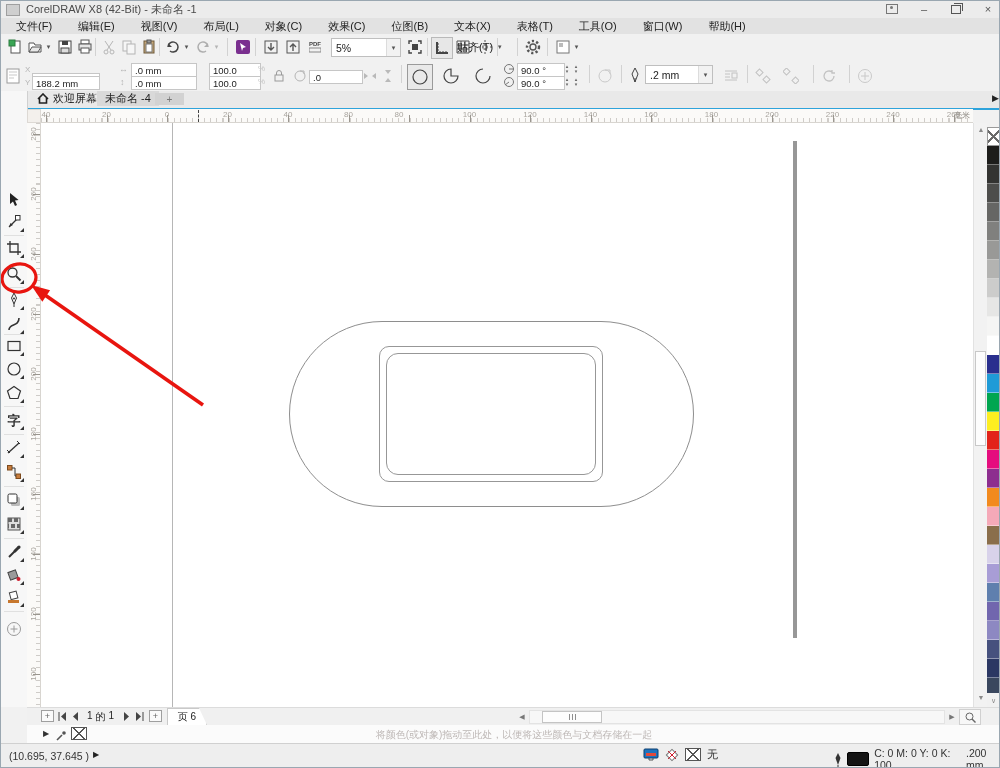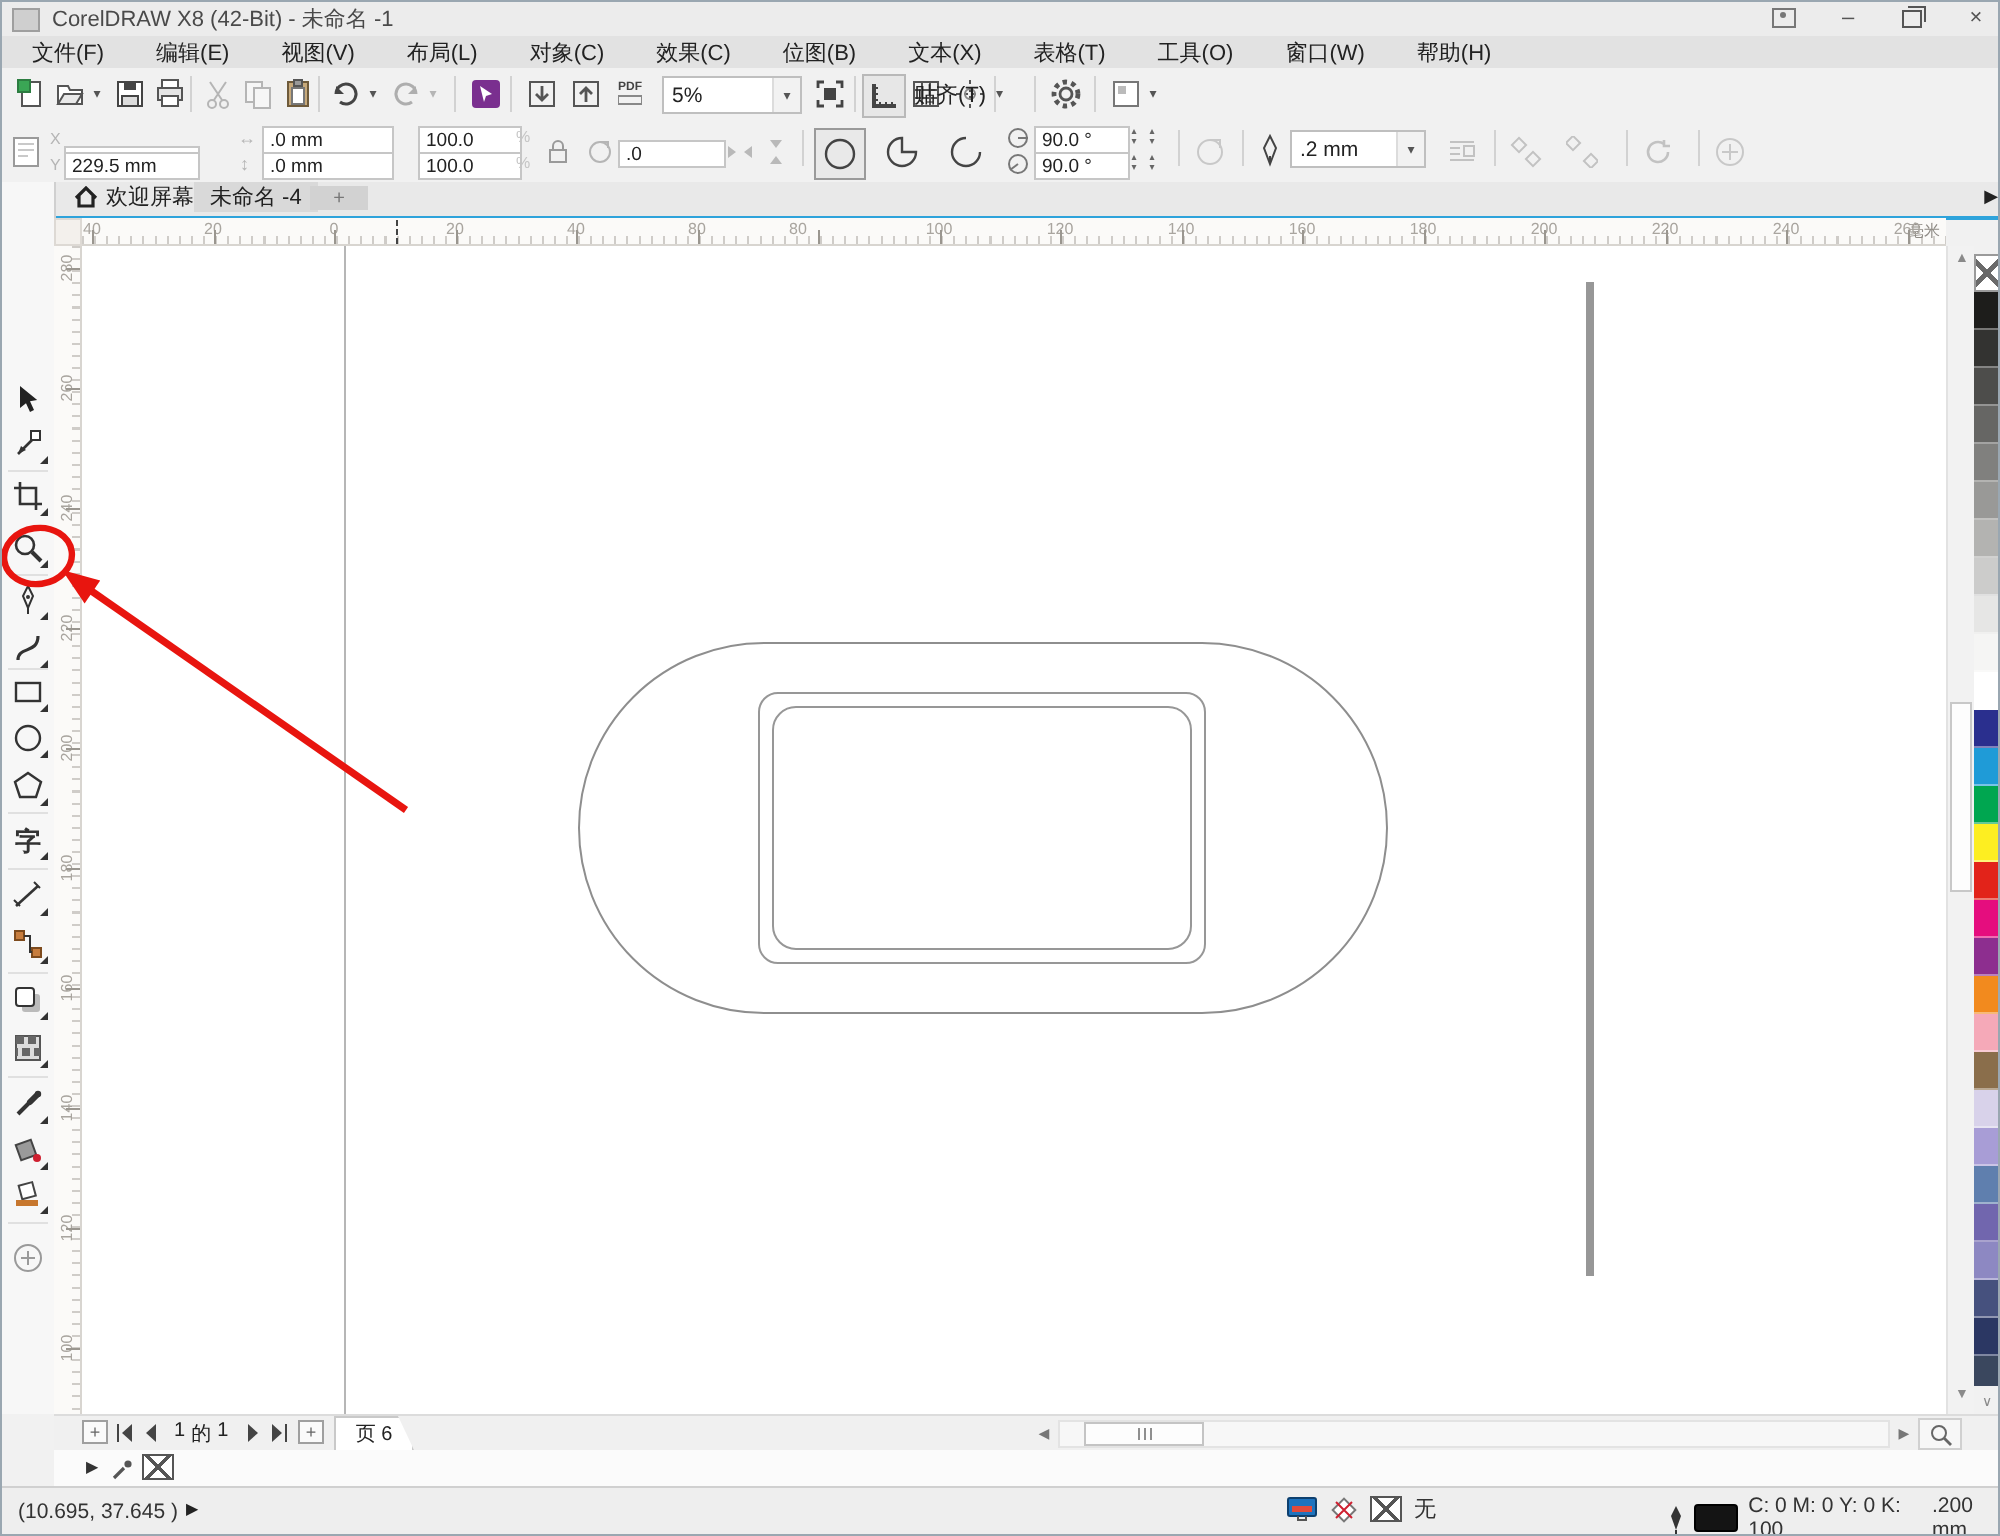--- a/index.html
+++ b/index.html
@@ -305,21 +305,21 @@
 <div id="propbar" class="abs">
   <div class="picon" style="left:4px;top:7px">
     <svg width="17" height="17">
         <rect x="2" y="1" width="12" height="14" fill="#fff" stroke="#9a9a9a"></rect>
         <path d="M4 4h8M4 7h8M4 10h5" stroke="#c9c9c9"></path>
       </svg>
     </div>
   <span class="plab" style="left:24px;top:4px">X</span>
   <span class="plab" style="left:24px;top:17px">Y</span>
   <div class="pfield" style="left:31px;top:12px;width:60px">105.0 mm</div>
-  <div class="pfield" style="left:31px;top:15px;width:60px">229.5 mm</div>
+  <div class="pfield" style="left:31px;top:15px;width:60px">188.2 mm</div>
   <div class="picon" style="left:118px;top:3px;font-size:9px;color:#b5b5b5">↔</div>
   <div class="picon" style="left:119px;top:16px;font-size:9px;color:#b5b5b5">↕</div>
   <div class="pfield" style="left:130px;top:2px;width:58px">.0 mm</div>
   <div class="pfield" style="left:130px;top:15px;width:58px">.0 mm</div>
   <div class="pfield" style="left:208px;top:2px;width:44px">100.0</div>
   <div class="pfield" style="left:208px;top:15px;width:44px">100.0</div>
   <div class="picon" style="left:257px;top:3px;font-size:8px;color:#c5c5c5">%</div>
   <div class="picon" style="left:257px;top:16px;font-size:8px;color:#c5c5c5">%</div>
   <div class="picon" style="left:272px;top:8px">
     <svg width="12" height="14">
@@ -729,20 +729,21 @@
 </div>
 
 <div id="palrow" class="abs">
   <div id="palrow-arrow">▶</div>
   <div id="palrow-eyed">
     <svg width="12" height="12">
         <path d="M2 10l5-5" stroke="#555" stroke-width="1.6"></path>
         <circle cx="9" cy="3" r="1.8" fill="#555"></circle>
       </svg></div>
   <div id="palrow-none" class="sb-none-box"></div>
+  <div id="docker-hint">将颜色(或对象)拖动至此处，以便将这些颜色与文档存储在一起</div>
 </div>
 
 <div id="statusbar" class="abs">
   <span id="coords">(10.695, 37.645 )</span>
   <span id="coords-arrow">▶</span>
   <div id="sb-mid">
     <svg width="16" height="13">
         <rect x="1" y="1" width="14" height="9" rx="1" fill="#1e73be" stroke="#0d3f6e"></rect>
         <rect x="3" y="5" width="10" height="3" fill="#e24a3b"></rect>
         <path d="M6 10v2h4v-2" fill="none" stroke="#555"></path>

